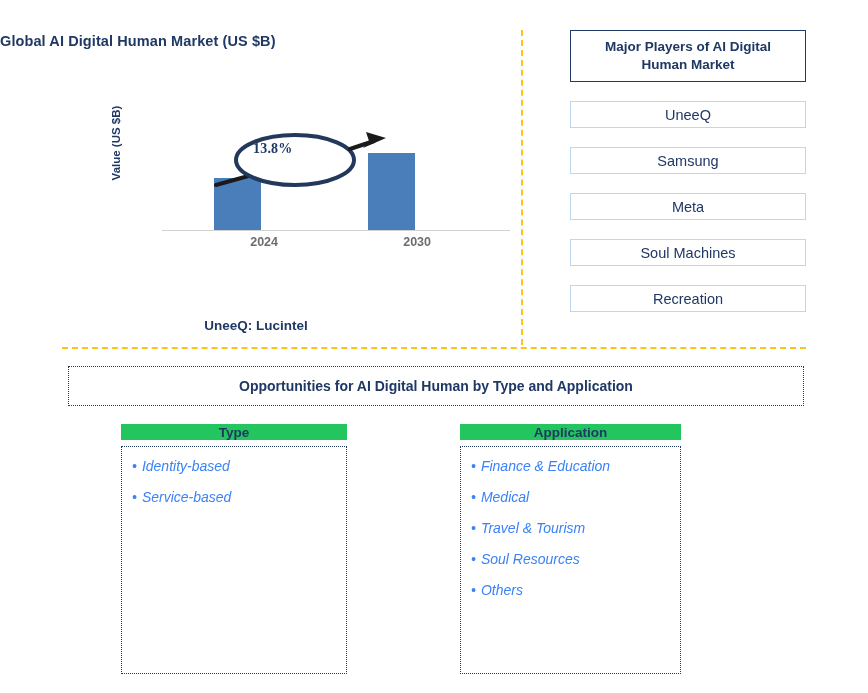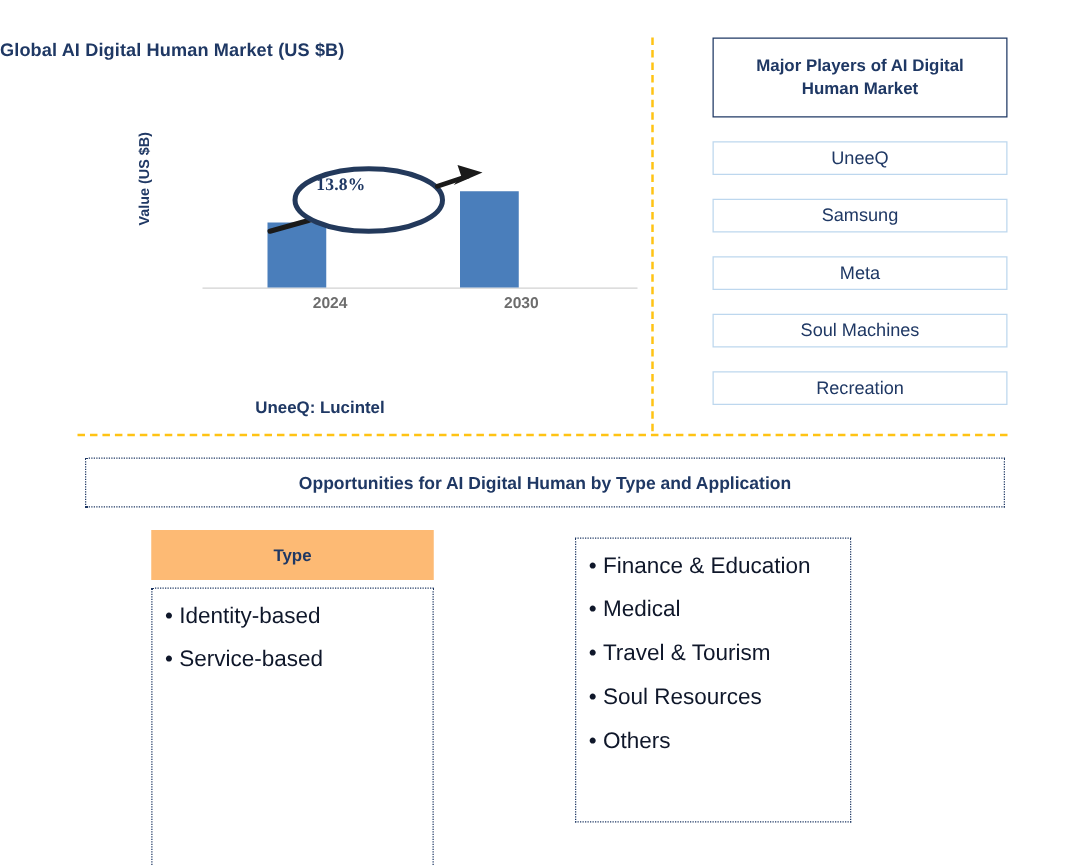--- a/index.html
+++ b/index.html
@@ -125,21 +125,21 @@
 
   
   #players-panel {
     position: absolute;
     left: 570px; top: 30px;
     width: 236px;
   }
 
   #players-header {
     border: 1.5px solid #1f3864;
-    height: 64px;
+    height: 52px;
     display: flex;
     align-items: center;
     justify-content: center;
     text-align: center;
     font-size: 13.5px;
     font-weight: bold;
     color: #1f3864;
     line-height: 1.35;
     padding: 0 10px;
   }
@@ -167,43 +167,44 @@
     font-size: 14px;
     font-weight: bold;
     color: #1f3864;
   }
 
   .column { position: absolute; }
   #type-column        { left: 121px; top: 424px; width: 226px; }
   #application-column { left: 460px; top: 424px; width: 221px; }
 
   .column-header {
-    background: #fdba74;
-    height: 40px;
+    background: #22c55e;
+    height: 16px;
     display: flex;
     align-items: center;
     justify-content: center;
     font-size: 13.5px;
     font-weight: bold;
     color: #1f3864;
   }
 
   .column-body {
     border: 1.5px dotted #1f3864;
     margin-top: 6px;
     height: 228px;
     padding: 12px 10px 0 10px;
   }
 
   .bullet-item {
-    font-size: 18px;
-    color: #0f172a;
+    font-size: 14px;
+    color: #3b82f6;
     line-height: 1.0;
     margin-bottom: 17px;
     white-space: nowrap;
+    font-style: italic;
   }
   .bullet-item .dot { margin-right: 5px; }
 </style>
 </head>
 <body>
 
 <div id="chart-panel">
 
   <div id="chart-title">Global AI Digital Human Market (US $B)</div>
 
@@ -252,20 +253,21 @@
     <div class="bullet-item">
       <span class="dot">•</span><span>Identity-based</span>
     </div>
     <div class="bullet-item">
       <span class="dot">•</span><span>Service-based</span>
     </div>
   </div>
 </div>
 
 <div class="column" id="application-column">
+  <div class="column-header">Application</div>
   <div class="column-body">
     <div class="bullet-item">
       <span class="dot">•</span><span>Finance &amp; Education</span>
     </div>
     <div class="bullet-item">
       <span class="dot">•</span><span>Medical</span>
     </div>
     <div class="bullet-item">
       <span class="dot">•</span><span>Travel &amp; Tourism</span>
     </div>

